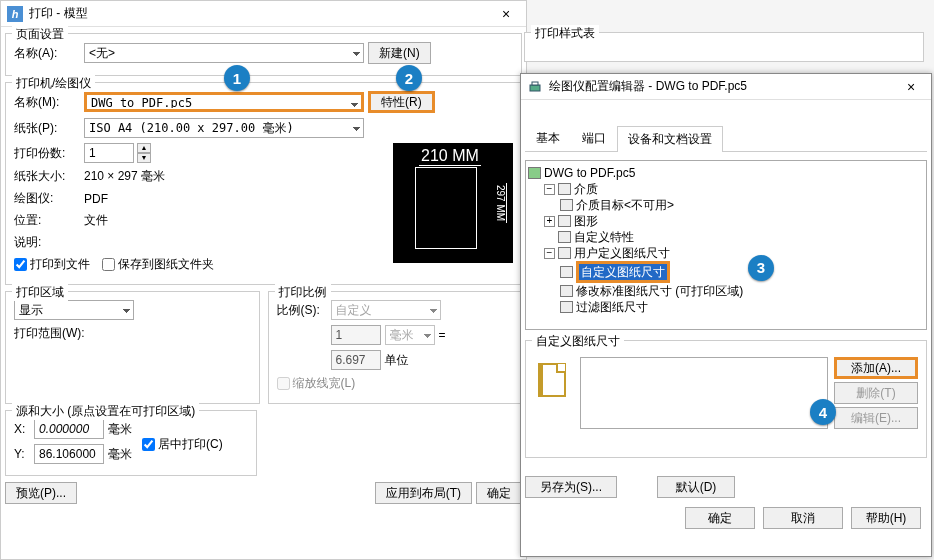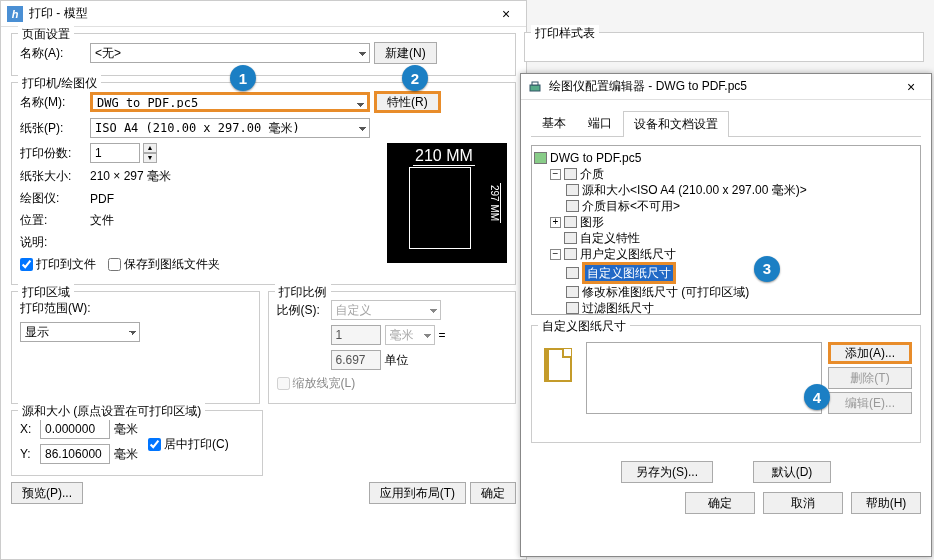--- a/index.html
+++ b/index.html
@@ -7,21 +7,21 @@
 
 .window { position: absolute; background: #fff; border: 1px solid #ccc; }
 .win-main { left: 0; top: 0; width: 527px; height: 560px; }
 .win-editor { left: 520px; top: 73px; width: 412px; height: 484px; border: 1px solid #888; box-shadow: 0 0 6px rgba(0,0,0,0.3); }
 
 .titlebar { height: 26px; display: flex; align-items: center; padding: 0 6px; border-bottom: 1px solid #e0e0e0; }
 .titlebar .icon { width: 16px; height: 16px; margin-right: 6px; display: inline-flex; align-items: center; justify-content: center; }
 .titlebar .title { flex: 1; }
 .titlebar .close { width: 28px; text-align: center; font-size: 14px; cursor: pointer; }
 
-.content { padding: 6px 10px; }
+.content { padding: 6px 4px; }
 .groupbox { border: 1px solid #ccc; margin-bottom: 6px; padding: 8px 8px 6px 8px; position: relative; }
 .groupbox > .legend { position: absolute; top: -8px; left: 6px; background: #fff; padding: 0 4px; }
 
 .row { display: flex; align-items: center; margin-bottom: 5px; gap: 4px; }
 .lbl { width: 66px; }
 select, input[type=text] { border: 1px solid #aaa; height: 20px; padding: 1px 4px; font-size: 12px; background: #fff; }
 select { appearance: none; padding-right: 16px; background-image: linear-gradient(45deg, transparent 50%, #555 50%), linear-gradient(135deg, #555 50%, transparent 50%); background-position: right 6px top 8px, right 2px top 8px; background-size: 4px 4px, 4px 4px; background-repeat: no-repeat; }
 .btn { border: 1px solid #aaa; background: #f0f0f0; height: 22px; padding: 0 10px; cursor: pointer; }
 
 .highlight-orange { border: 3px solid #e88c2a !important; }
@@ -33,21 +33,21 @@
 
 .paper-preview { width: 120px; height: 120px; background: #000; position: relative; margin-left: auto; }
 .paper-preview .sheet { position: absolute; left: 22px; top: 24px; width: 62px; height: 82px; border: 1px solid #fff; }
 .paper-preview .hlabel { position: absolute; top: 4px; left: 26px; color: #fff; font-size: 16px; border-bottom: 1px solid #fff; padding: 0 2px; }
 .paper-preview .vlabel { position: absolute; right: 6px; top: 40px; color: #fff; font-size: 10px; writing-mode: vertical-rl; border-right: 1px solid #fff; padding: 2px 0; }
 
 .checkbox { display: inline-flex; align-items: center; gap: 3px; }
 .checkbox input { width: 13px; height: 13px; }
 
 .tabs { display: flex; border-bottom: 1px solid #ccc; margin-top: 4px; }
-.tab { padding: 4px 10px; border: 1px solid transparent; border-bottom: none; cursor: pointer; }
+.tab { padding: 4px 10px; border: 1px solid transparent; border-bottom: none; cursor: pointer; margin-top: 15px; }
 .tab.active { border-color: #ccc; background: #fff; position: relative; top: 1px; }
 
 .tree { border: 1px solid #aaa; height: 170px; padding: 4px 2px; overflow: auto; font-family: Consolas, SimSun, monospace; }
 .tree .node { white-space: nowrap; line-height: 16px; display: flex; align-items: center; }
 .tree .tw { display: inline-block; width: 11px; height: 11px; border: 1px solid #888; text-align: center; line-height: 8px; font-size: 10px; margin-right: 3px; }
 .tree .ic { display: inline-block; width: 13px; height: 12px; margin-right: 3px; border: 1px solid #777; background: #eee; }
 .tree .sel { background: #2269c6; color: #fff; padding: 0 2px; }
 .ind1 { padding-left: 16px; } .ind2 { padding-left: 32px; }
 
 .sizes-area { display: flex; gap: 6px; margin-top: 8px; }
@@ -136,24 +136,24 @@
         </div>
       </div>
       <div class="badge" style="left:218px;top:-18px">1</div>
       <div class="badge" style="left:390px;top:-18px">2</div>
     </div>
 
     <div class="cols">
       <div class="groupbox col">
         <span class="legend">打印区域</span>
         <div class="row">
+            <select style="width:120px"><option>显示</option></select>
+          </div>
+        <div class="row">
             <span>打印范围(W):</span>
-          </div>
-        <div class="row">
-            <select style="width:120px"><option>显示</option></select>
           </div>
       </div>
       <div class="groupbox col">
         <span class="legend">打印比例</span>
         <div class="row">
           <span style="width:50px">比例(S):</span>
           <select style="width:110px" disabled=""><option>自定义</option></select>
         </div>
         <div class="row">
           <span style="width:50px"></span>
@@ -174,21 +174,21 @@
           </div>
       </div>
     </div>
 
     <div class="groupbox" style="width:252px">
       <span class="legend">源和大小 (原点设置在可打印区域)</span>
       <div style="display:flex;gap:10px;align-items:center">
         <div>
           <div class="row">
             <span style="width:16px">X:</span>
-            <input type="text" style="width: 70px;" value="0.000000">
+            <input type="text" style="width: 70px; font-style: italic;" value="0.000000">
             <span>毫米</span>
           </div>
           <div class="row">
             <span style="width:16px">Y:</span>
             <input type="text" style="width: 70px;" value="86.106000">
             <span>毫米</span>
           </div>
         </div>
         <label class="checkbox">
             <input type="checkbox" checked="" style="">
@@ -233,24 +233,20 @@
           <span class="ic" style="background:#8c8"></span>
           <span>DWG to PDF.pc5</span>
         </div>
       <div class="node ind1">
           <span class="tw">−</span>
           <span class="ic"></span>
           <span>介质</span>
         </div>
       <div class="node ind2">
           <span class="ic"></span>
-          <span>源和大小&lt;ISO A4 (210.00 x 297.00 毫米)&gt;</span>
-        </div>
-      <div class="node ind2">
-          <span class="ic"></span>
           <span>介质目标&lt;不可用&gt;</span>
         </div>
       <div class="node ind1">
           <span class="tw">+</span>
           <span class="ic"></span>
           <span>图形</span>
         </div>
       <div class="node ind1">
           <span style="width:14px;display:inline-block"></span>
           <span class="ic"></span>
@@ -284,21 +280,21 @@
         <div class="sizes-list"></div>
         <div class="sizes-btns">
           <button class="btn highlight-orange">添加(A)...</button>
           <button class="btn" style="color:#999" disabled="">删除(T)</button>
           <button class="btn" style="color:#999" disabled="">编辑(E)...</button>
         </div>
       </div>
       <div class="badge" style="right:90px;top:58px">4</div>
     </div>
 
-    <div class="row" style="justify-content:center;gap:40px;margin-top:18px">
+    <div class="row" style="gap:40px;margin-top:18px">
       <button class="btn" style="width:92px">另存为(S)...</button>
       <button class="btn" style="width:78px">默认(D)</button>
     </div>
   </div>
   <div class="footer-btns">
     <button class="btn" style="width:70px">确定</button>
     <button class="btn" style="width:80px">取消</button>
     <button class="btn" style="width:70px">帮助(H)</button>
   </div>
 </div>

